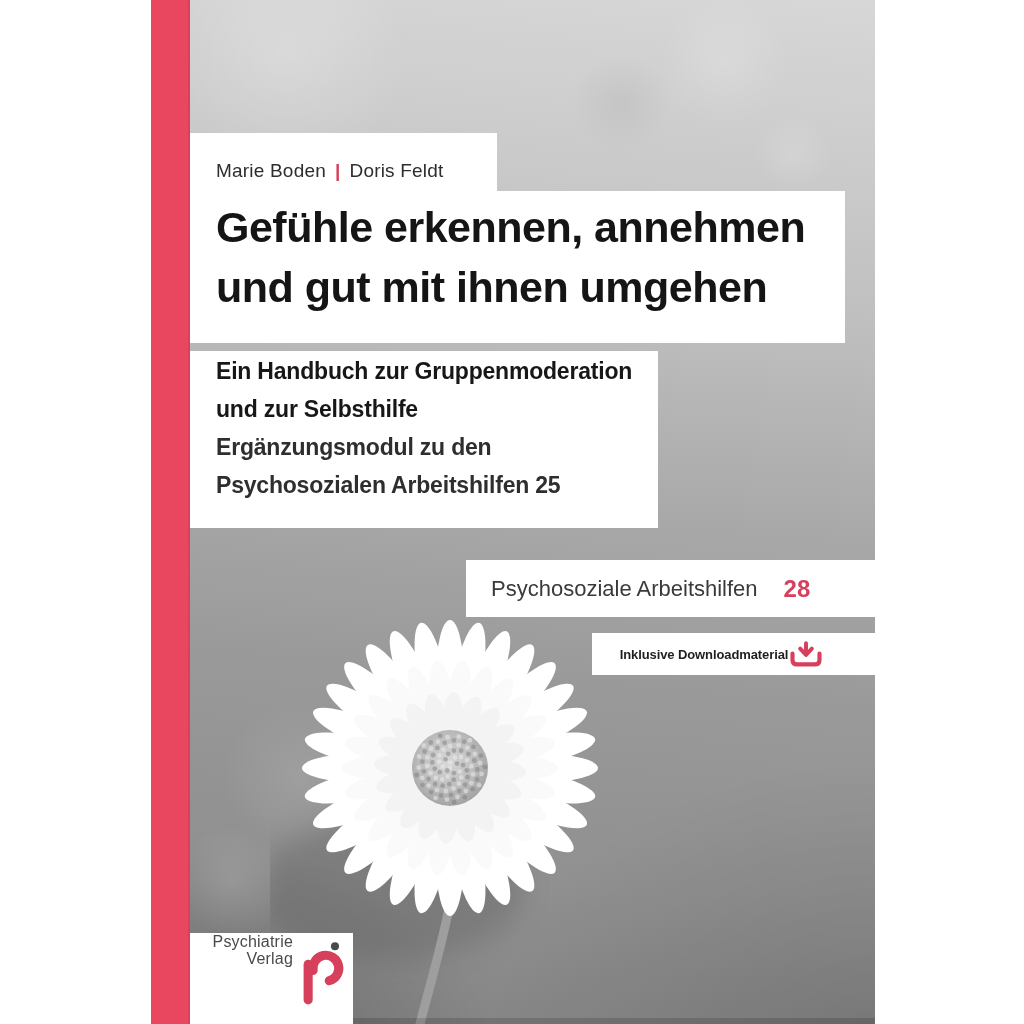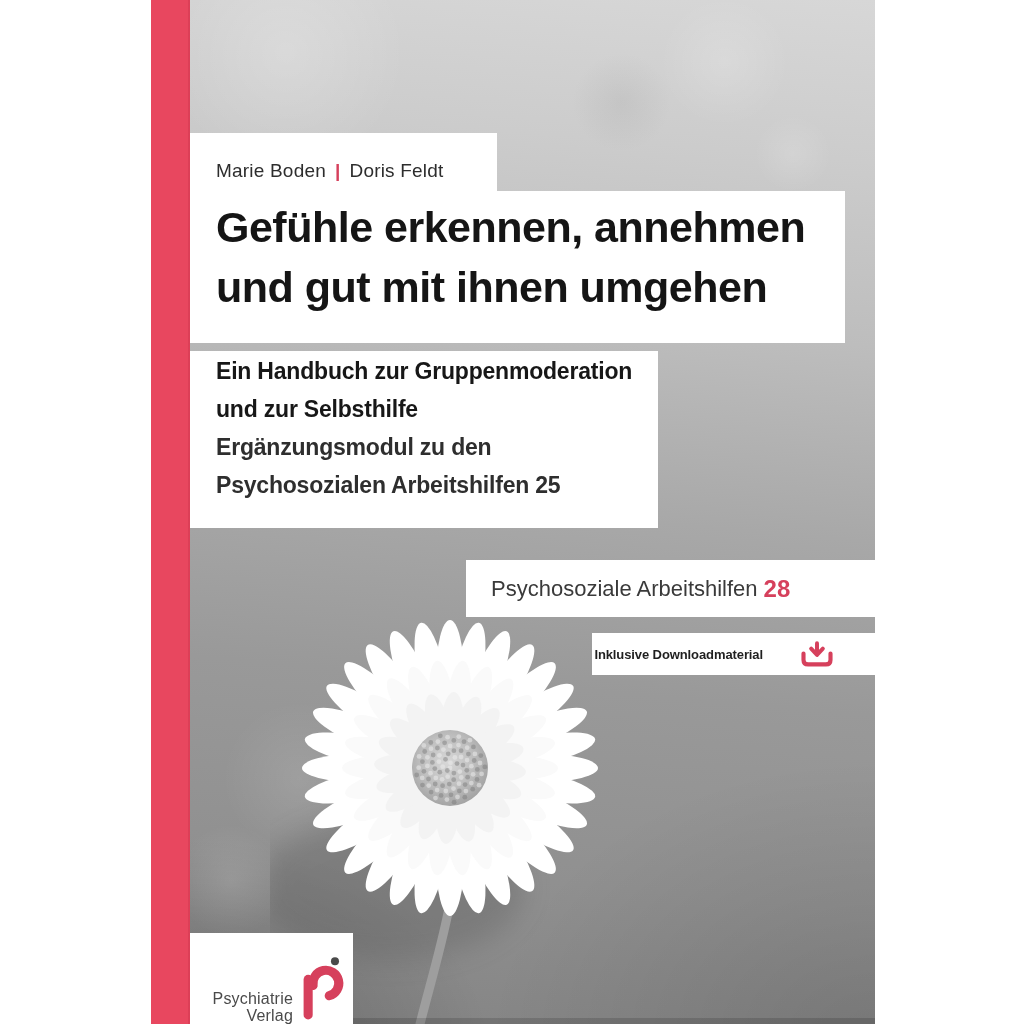--- a/index.html
+++ b/index.html
@@ -60,34 +60,33 @@
   }
   .sub-line{font-size:23px;line-height:38px;white-space:nowrap;letter-spacing:-.2px;}
   .sub-bold{font-weight:700;color:#171717;}
   .sub-reg{font-weight:700;color:#2e2e2e;}
 
   .series-strip{
     left:466px;top:560px;width:409px;height:57px;
     display:flex;align-items:center;padding-left:25px;
     font-size:22px;color:#3a3a3a;white-space:nowrap;
   }
-  .series-number{color:var(--accent);font-weight:700;margin-left:6px;font-size:24px;}
+  .series-number{color:var(--accent);font-weight:700;margin-left:26px;font-size:24px;}
 
   .download-strip{
     left:592px;top:633px;width:283px;height:42px;
-    display:flex;align-items:center;justify-content:flex-end;
+    display:flex;align-items:center;justify-content:center;
     padding:0 40px 0 17px;
-    gap:36px;
   }
   .download-label{font-size:13px;font-weight:700;color:#1f1f1f;letter-spacing:-.1px;white-space:nowrap;}
   .download-icon{color:var(--accent);flex-shrink:0;}
 
   .publisher-box{
     left:190px;top:933px;width:163px;height:91px;
-    display:flex;align-items:flex-end;justify-content:flex-end;
+    display:flex;align-items:flex-start;justify-content:flex-end;
     padding-right:7px;gap:7px;
   }
   .publisher-name{
     text-align:right;font-size:16px;line-height:17px;color:#4a4a4a;letter-spacing:.2px;
   }
   .publisher-logo{color:var(--accent);flex-shrink:0;margin-top:6px;}
 </style>
 </head>
 <body>
 

